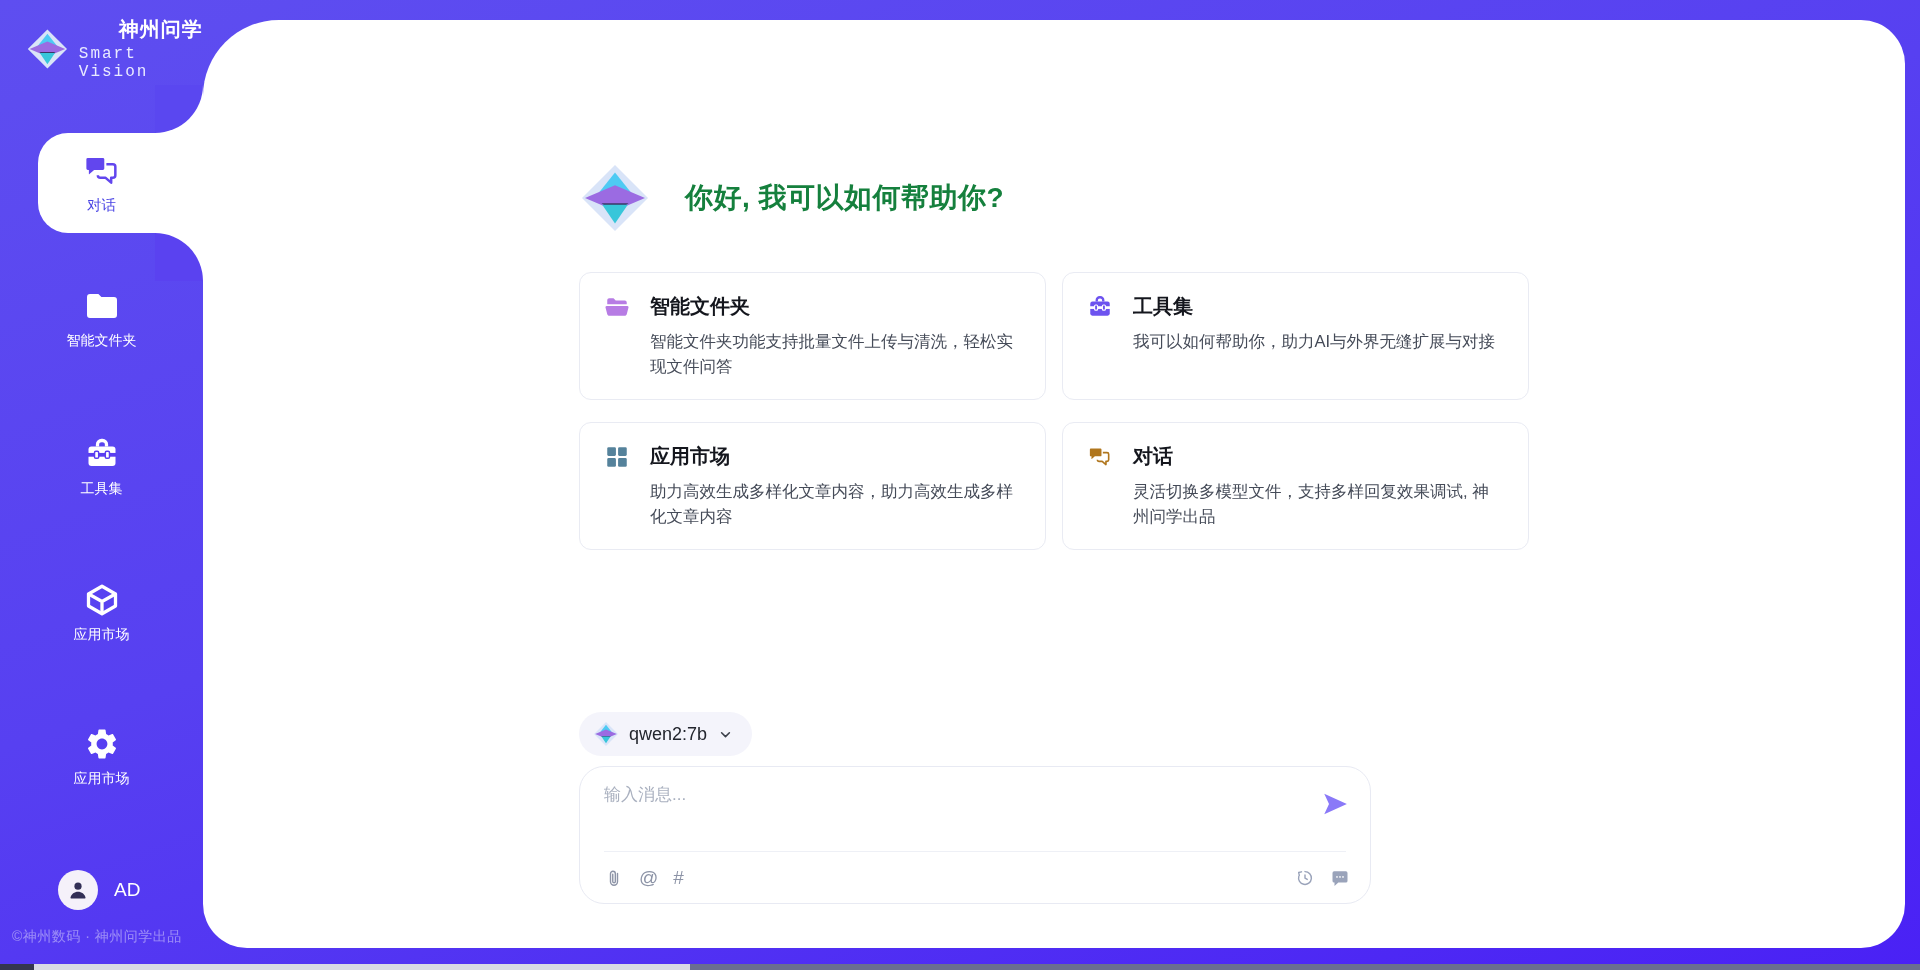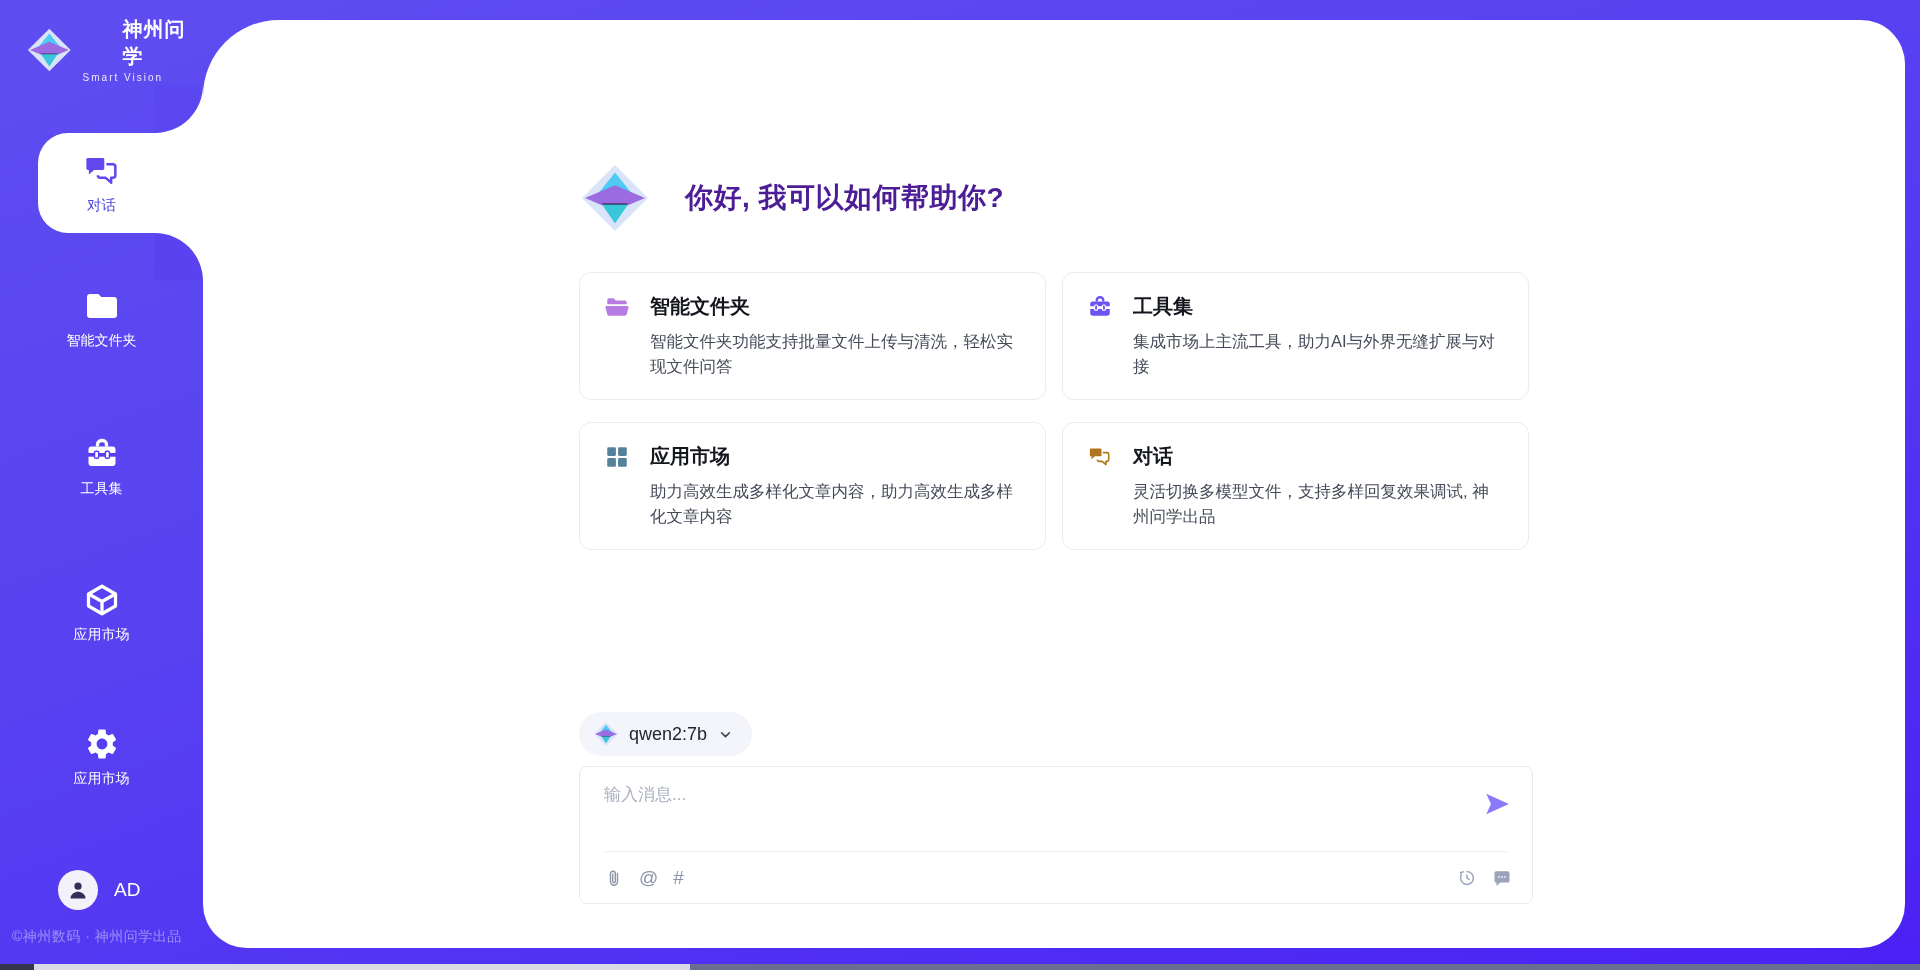--- a/index.html
+++ b/index.html
@@ -9,21 +9,21 @@
     background:linear-gradient(160deg,#5e4ef0 0%,#5740f1 45%,#4a21f5 100%);
     position:relative;
   }
 
   
   .sidebar { position:absolute; left:0; top:0; width:203px; height:970px; }
   .brand { position:absolute; left:26px; top:16px; display:flex; align-items:center; gap:10px; }
   .brand svg { width:48px; height:48px; }
   .brand-text { display:flex; flex-direction:column; }
   .brand-name { color:#fff; font-size:20px; font-weight:700; letter-spacing:1px;margin-left:40px; }
-  .brand-sub  { color:#e9eaff; font-size:10px; letter-spacing:2px; margin-top:2px; }
+  .brand-sub  { color:#e9eaff; font-size:16px; letter-spacing:2px; margin-top:2px;font-family:Liberation Mono, monospace; }
 
   
   .tab-active { position:absolute; left:38px; top:133px; width:165px; height:100px;
     background:#fff; border-radius:30px 0 0 30px; display:flex; flex-direction:column;
     align-items:center; justify-content:center; padding-right:38px; cursor:pointer; }
   .tab-active .t-icon { width:40px; height:40px; color:#6246ee; }
   .tab-active .t-label { margin-top:5px; font-size:14.5px; color:#4a44e4; }
   .fillet { position:absolute; left:155px; width:48px; height:48px; background:#fff; overflow:hidden; }
   .fillet.top { top:85px; }
   .fillet.bot { top:233px; }
@@ -48,38 +48,38 @@
   .user-name { color:#fff; font-size:19px; font-weight:500;text-align:right; }
   .copyright { position:absolute; left:12px; top:928px; font-size:14px; color:rgba(255,255,255,.42); letter-spacing:.5px; }
 
   
   .content { position:absolute; left:203px; top:20px; width:1702px; height:928px;
     background:#fff; border-radius:76px 44px 44px 44px; overflow:hidden; }
   .col { width:950px; margin:0 auto; padding-top:142px; }
 
   .greeting { display:flex; align-items:center; gap:34px; }
   .greeting svg { width:72px; height:72px; }
-  .greeting h1 { font-size:28px; font-weight:700; color:#4c1d95; letter-spacing:.5px; }
+  .greeting h1 { font-size:28px; font-weight:700; color:#15803d; letter-spacing:.5px; }
 
   .cards { margin-top:38px; display:grid; grid-template-columns:467px 467px; column-gap:16px; row-gap:22px; }
   .card { border:1px solid #e9ebf3; border-radius:12px; background:#fff; height:128px;
     padding:20px 26px 0 24px; cursor:pointer; }
   .card-head { display:flex; align-items:center; gap:20px; }
   .card-head svg { width:26px; height:26px; flex:none; }
   .card-title { font-size:20px; font-weight:700; color:#14161d; }
   .card-desc { margin-top:9px; margin-left:46px; font-size:16.5px; line-height:1.52; color:#454b58; }
 
   .model-pill { margin-top:162px; display:inline-flex; align-items:center; gap:10px;
     background:#f4f4fb; border-radius:24px; padding:9px 18px 9px 14px; cursor:pointer; }
   .model-pill svg.logo { width:26px; height:26px; }
   .model-name { font-size:18px; color:#22252d; font-weight:500; }
   .model-pill .chev { width:17px; height:17px; color:#3c404a; }
 
-  .composer { position:relative; margin-top:10px; width:954px; height:138px;
-    border:1.5px solid #e8eaf3; border-radius:8px; background:#fff; }
+  .composer { position:relative; margin-top:10px; width:792px; height:138px;
+    border:1.5px solid #e8eaf3; border-radius:25px; background:#fff; }
   .composer textarea { position:absolute; left:24px; top:16px; width:830px; height:60px;
     border:none; outline:none; resize:none; font-family:inherit; font-size:17px; color:#333; background:transparent; }
   .composer textarea::placeholder { color:#a9b0bf; }
   .send-btn { position:absolute; right:20px; top:22px; width:30px; height:30px; color:#8a79f8; cursor:pointer; }
   .composer .divider { position:absolute; left:24px; right:24px; top:84px; height:1px; background:#eef0f6; }
   .tool-row { position:absolute; left:24px; right:20px; top:96px; height:30px;
     display:flex; align-items:center; justify-content:space-between; }
   .tool-left, .tool-right { display:flex; align-items:center; gap:15px; }
   .tool-left { color:#8d94a7; }
   .tool-right { color:#9aa3ba; }
@@ -250,21 +250,21 @@
         <div class="card-desc">智能文件夹功能支持批量文件上传与清洗，轻松实现文件问答</div>
       </div>
 
       <div class="card">
         <div class="card-head">
           <svg viewBox="0 0 24 24" style="color: rgb(109, 83, 239);">
               <use href="#ic-toolbox"></use>
             </svg>
           <span class="card-title">工具集</span>
         </div>
-        <div class="card-desc">集成市场上主流工具，助力AI与外界无缝扩展与对接</div>
+        <div class="card-desc">我可以如何帮助你，助力AI与外界无缝扩展与对接</div>
       </div>
 
       <div class="card">
         <div class="card-head">
           <svg viewBox="0 0 24 24" style="color: rgb(85, 130, 155);">
               <use href="#ic-grid"></use>
             </svg>
           <span class="card-title">应用市场</span>
         </div>
         <div class="card-desc">助力高效生成多样化文章内容，助力高效生成多样化文章内容</div>

